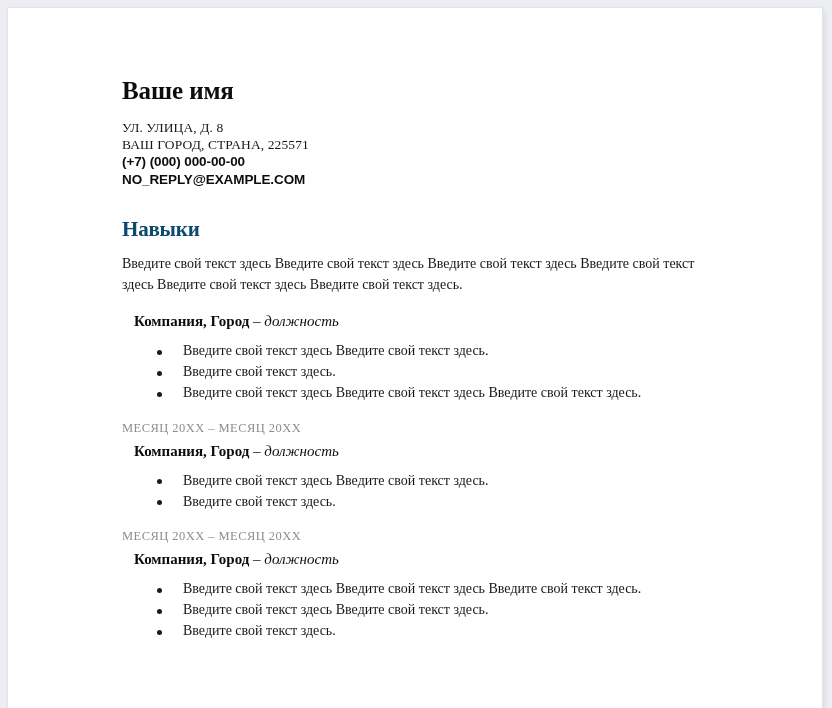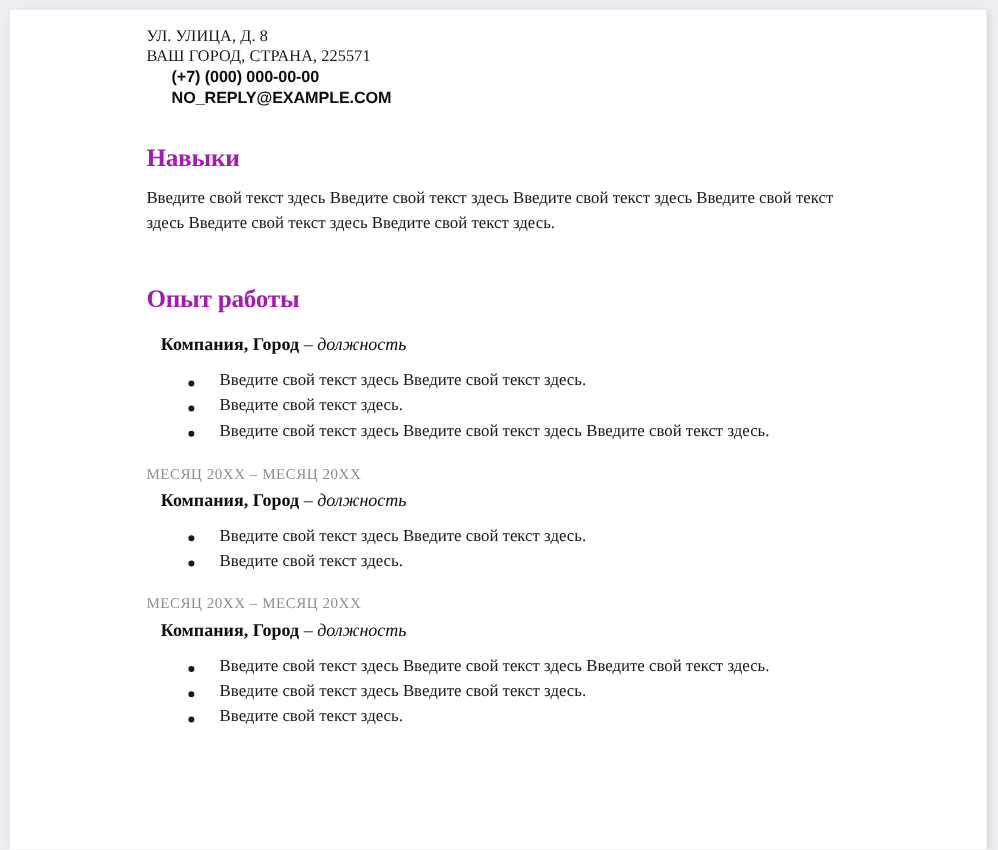--- a/index.html
+++ b/index.html
@@ -55,30 +55,29 @@
     letter-spacing: 0.1px;
     white-space: nowrap;
   }
   .contact-line.strong {
     font-family: "Liberation Sans", "DejaVu Sans", sans-serif;
     font-weight: bold;
     font-size: 13.5px;
     line-height: 17.5px;
     letter-spacing: -0.1px;
     color: #0d0d0d;
-    margin-left: 21px;
   }
 
   
   .section-heading {
     font-family: "Liberation Serif", "DejaVu Serif", serif;
     font-weight: bold;
     font-size: 21px;
     line-height: 25px;
-    color: #a21caf;
+    color: #0c4a6e;
     margin: 0;
     letter-spacing: -0.2px;
   }
   .skills-heading { margin-top: 29px; }
   .exp-heading    { margin-top: 40px; }
 
   
   .body-paragraph {
     font-family: "Liberation Serif", "DejaVu Serif", serif;
     font-size: 14px;
@@ -140,32 +139,32 @@
     border-radius: 50%;
     background: #1a1a1a;
   }
 </style>
 </head>
 <body>
 
 <div class="page-shell">
   <div class="doc-body">
 
+    <h1 class="name-heading">Ваше имя</h1>
 
     <div class="contact-block">
       <div class="contact-line">УЛ. УЛИЦА, Д. 8</div>
       <div class="contact-line">ВАШ ГОРОД, СТРАНА, 225571</div>
       <div class="contact-line strong">(+7) (000) 000-00-00</div>
       <div class="contact-line strong">NO_REPLY@EXAMPLE.COM</div>
     </div>
 
     <h2 class="section-heading skills-heading">Навыки</h2>
     <p class="body-paragraph">Введите свой текст здесь Введите свой текст здесь Введите свой текст здесь Введите свой текст здесь Введите свой текст здесь Введите свой текст здесь.</p>
 
-    <h2 class="section-heading exp-heading">Опыт работы</h2>
 
     <div class="job-entry first">
       <div class="job-title-line">
         <span class="job-company">Компания, Город</span><span class="job-dash"> – </span><span class="job-role">должность</span>
       </div>
       <ul class="bullet-list">
         <li class="bullet-item">Введите свой текст здесь Введите свой текст здесь.</li>
         <li class="bullet-item">Введите свой текст здесь.</li>
         <li class="bullet-item">Введите свой текст здесь Введите свой текст здесь Введите свой текст здесь.</li>
       </ul>

